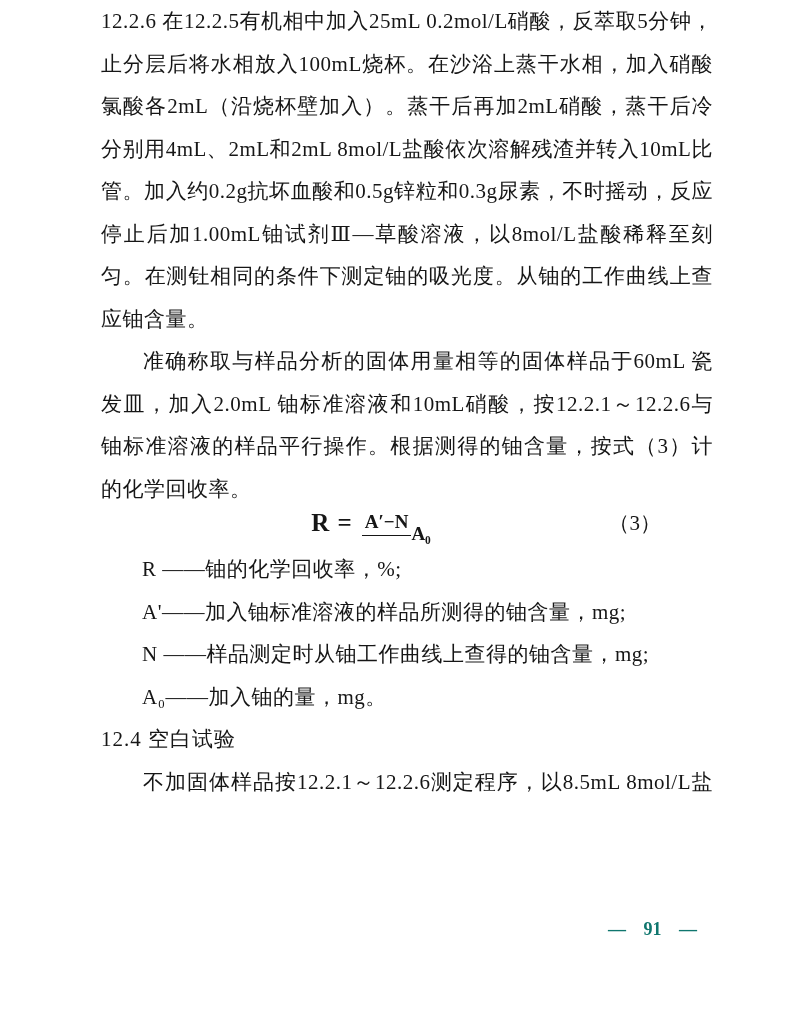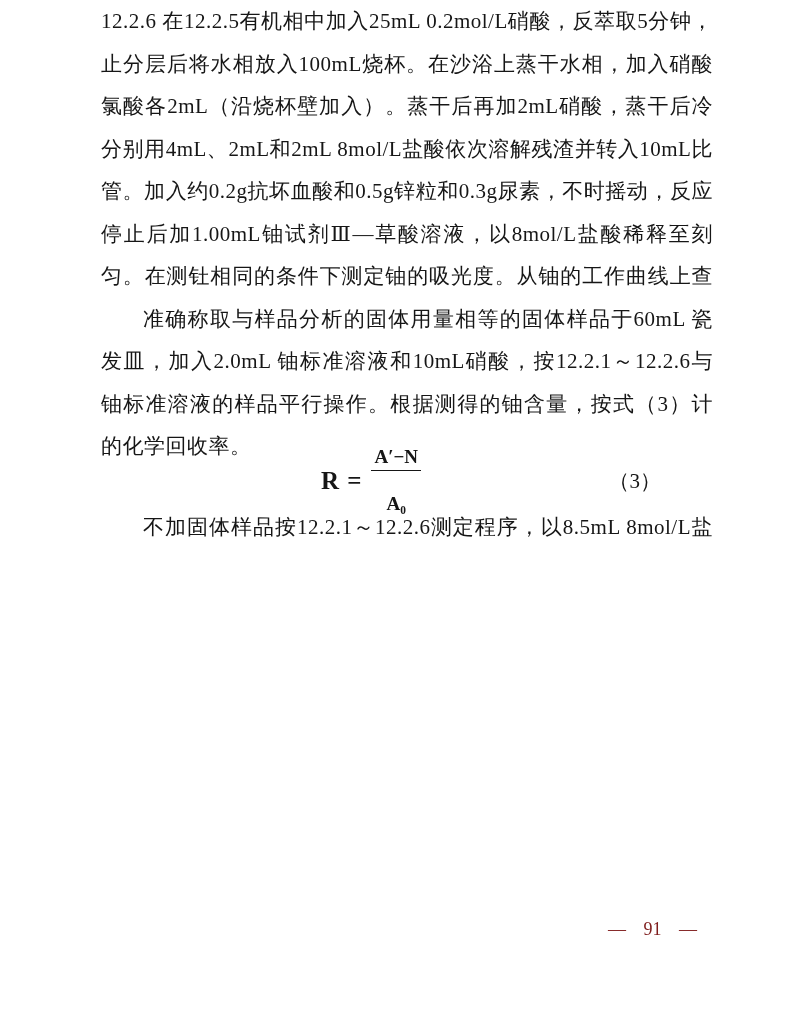--- a/index.html
+++ b/index.html
@@ -54,21 +54,21 @@
     align-items: center;
     font-weight: 600;
   }
   .f-lhs {
     font-size: 25px;
     margin-right: 9px;
     letter-spacing: 1px;
   }
   .frac {
     display: inline-flex;
-    flex-direction: column;
+    flex-direction: row;
     align-items: center;
     text-align: right;
   }
   .frac .num {
     font-size: 19px;
     padding: 0 3px 2px 3px;
     border-bottom: 1.7px solid #161616;
   }
   .frac .den {
     font-size: 19px;
@@ -82,37 +82,39 @@
     transform: translateY(-50%);
     font-size: 21px;
   }
 
   .footer-page-num {
     position: absolute;
     top: 919px;
     right: 103px;
     font-size: 18px;
     word-spacing: 13px;
-    color: #7f1d1d;
+    color: #0f766e;
+    font-weight: bold;
   }
 </style>
 </head>
 <body>
 
 <div class="page">
   <div class="text-col">
 
     <div>
       <div class="line jl">12.2.6 在12.2.5有机相中加入25mL 0.2mol/L硝酸，反萃取5分钟，静</div>
       <div class="line jl">止分层后将水相放入100mL烧杯。在沙浴上蒸干水相，加入硝酸和高</div>
       <div class="line jl">氯酸各2mL（沿烧杯壁加入）。蒸干后再加2mL硝酸，蒸干后冷却。</div>
       <div class="line jl">分别用4mL、2mL和2mL 8mol/L盐酸依次溶解残渣并转入10mL比色</div>
       <div class="line jl">管。加入约0.2g抗坏血酸和0.5g锌粒和0.3g尿素，不时摇动，反应完全</div>
       <div class="line jl">停止后加1.00mL铀试剂Ⅲ—草酸溶液，以8mol/L盐酸稀释至刻度，摇</div>
       <div class="line jl">匀。在测钍相同的条件下测定铀的吸光度。从铀的工作曲线上查出相</div>
+      <div class="line">应铀含量。</div>
     </div>
 
 
     <div>
       <div class="line jl ind">准确称取与样品分析的固体用量相等的固体样品于60mL 瓷蒸</div>
       <div class="line jl">发皿，加入2.0mL 铀标准溶液和10mL硝酸，按12.2.1～12.2.6与未加</div>
       <div class="line jl">铀标准溶液的样品平行操作。根据测得的铀含量，按式（3）计算铀</div>
       <div class="line">的化学回收率。</div>
     </div>
 
@@ -121,21 +123,28 @@
         <span class="f-lhs">R =</span>
         <span class="frac">
           <span class="num">A′−N</span>
           <span class="den">A₀</span>
         </span>
       </div>
       <span class="eq-no">（3）</span>
     </div>
 
 
+    <div>
+      <div class="line def-line">R ——铀的化学回收率，%;</div>
+      <div class="line def-line">A'——加入铀标准溶液的样品所测得的铀含量，mg;</div>
+      <div class="line def-line">N ——样品测定时从铀工作曲线上查得的铀含量，mg;</div>
+      <div class="line def-line">A₀——加入铀的量，mg。</div>
+    </div>
 
+    <div class="line heading">12.4 空白试验</div>
 
     <div>
       <div class="line jl ind">不加固体样品按12.2.1～12.2.6测定程序，以8.5mL 8mol/L盐酸在</div>
     </div>
 
   </div>
 
   <div class="footer-page-num">— 91 —</div>
 </div>
 

